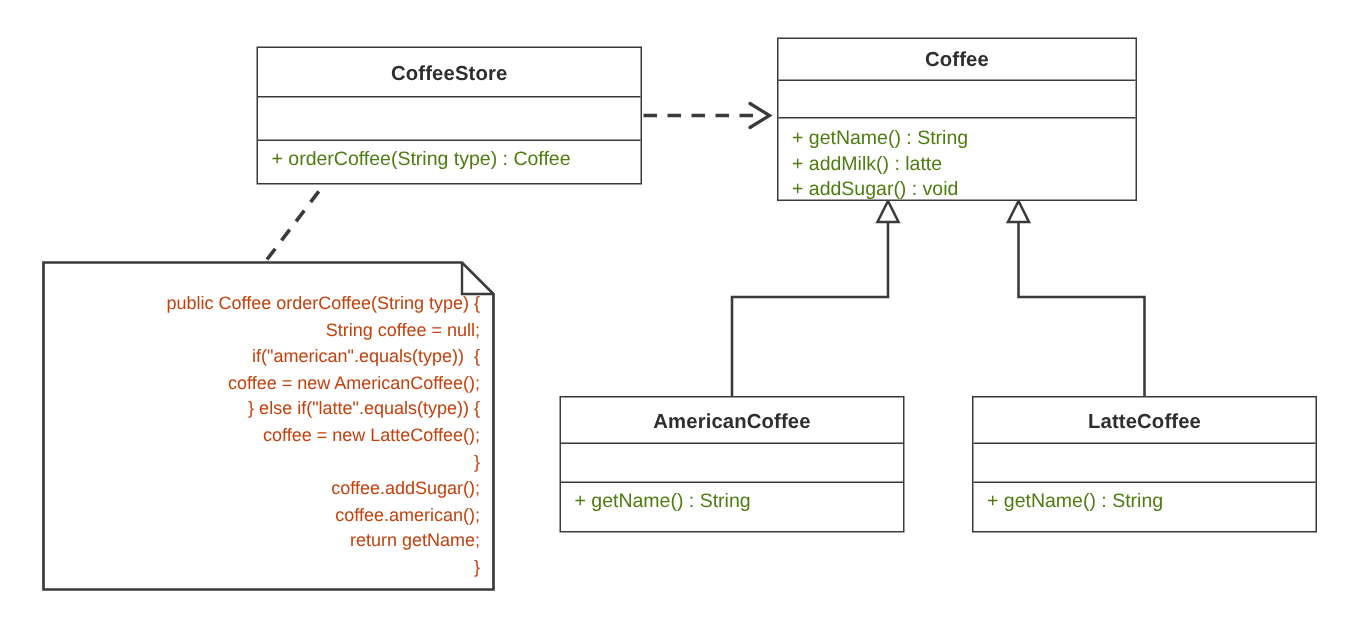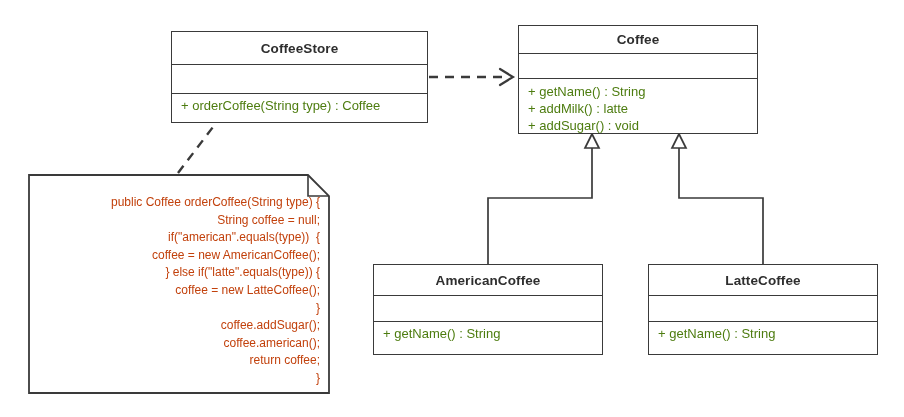--- a/index.html
+++ b/index.html
@@ -162,18 +162,18 @@
     <div class="note-body">
       <div class="code-line">public Coffee orderCoffee(String type) {</div>
       <div class="code-line">     String coffee = null;</div>
       <div class="code-line">     if("american".equals(type))  {</div>
       <div class="code-line">        coffee = new AmericanCoffee();</div>
       <div class="code-line">     } else if("latte".equals(type)) {</div>
       <div class="code-line">        coffee = new LatteCoffee();</div>
       <div class="code-line">     }</div>
       <div class="code-line">     coffee.addSugar();</div>
       <div class="code-line">     coffee.american();</div>
-      <div class="code-line">     return coffee;</div>
+      <div class="code-line">     return getName;</div>
       <div class="code-line">   }</div>
     </div>
   </div>
 
 </div>
 
 </body></html>

